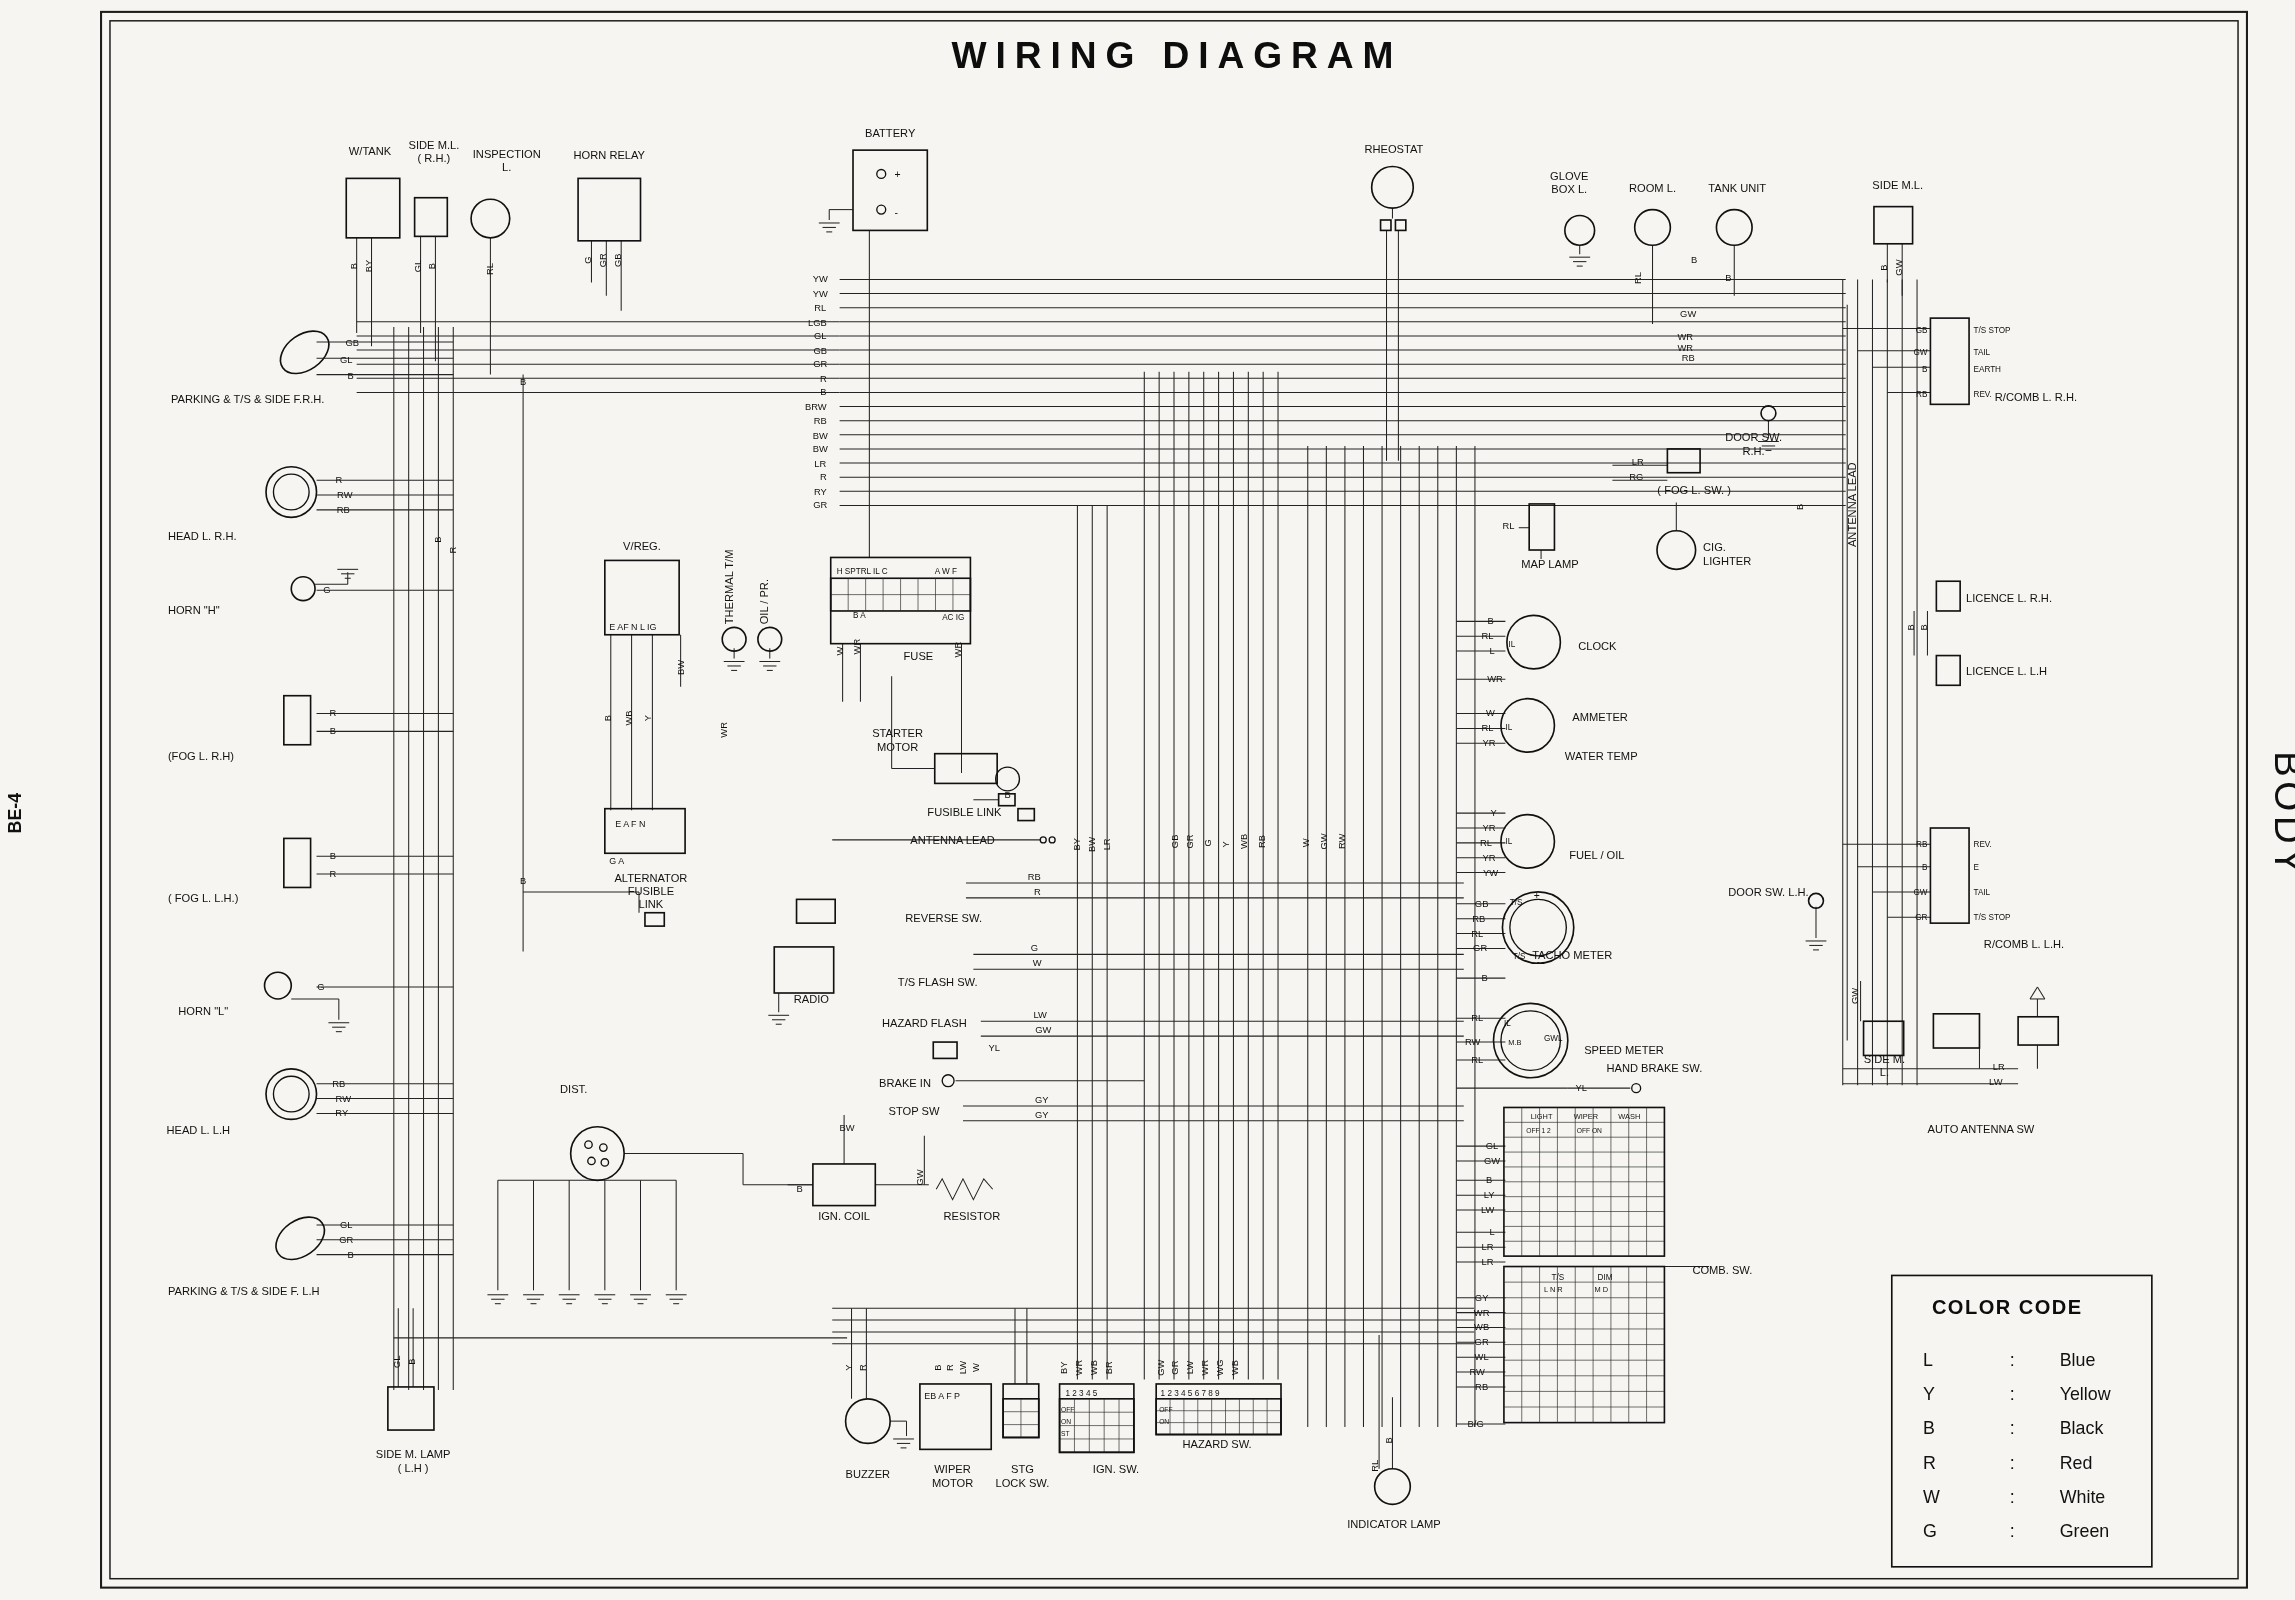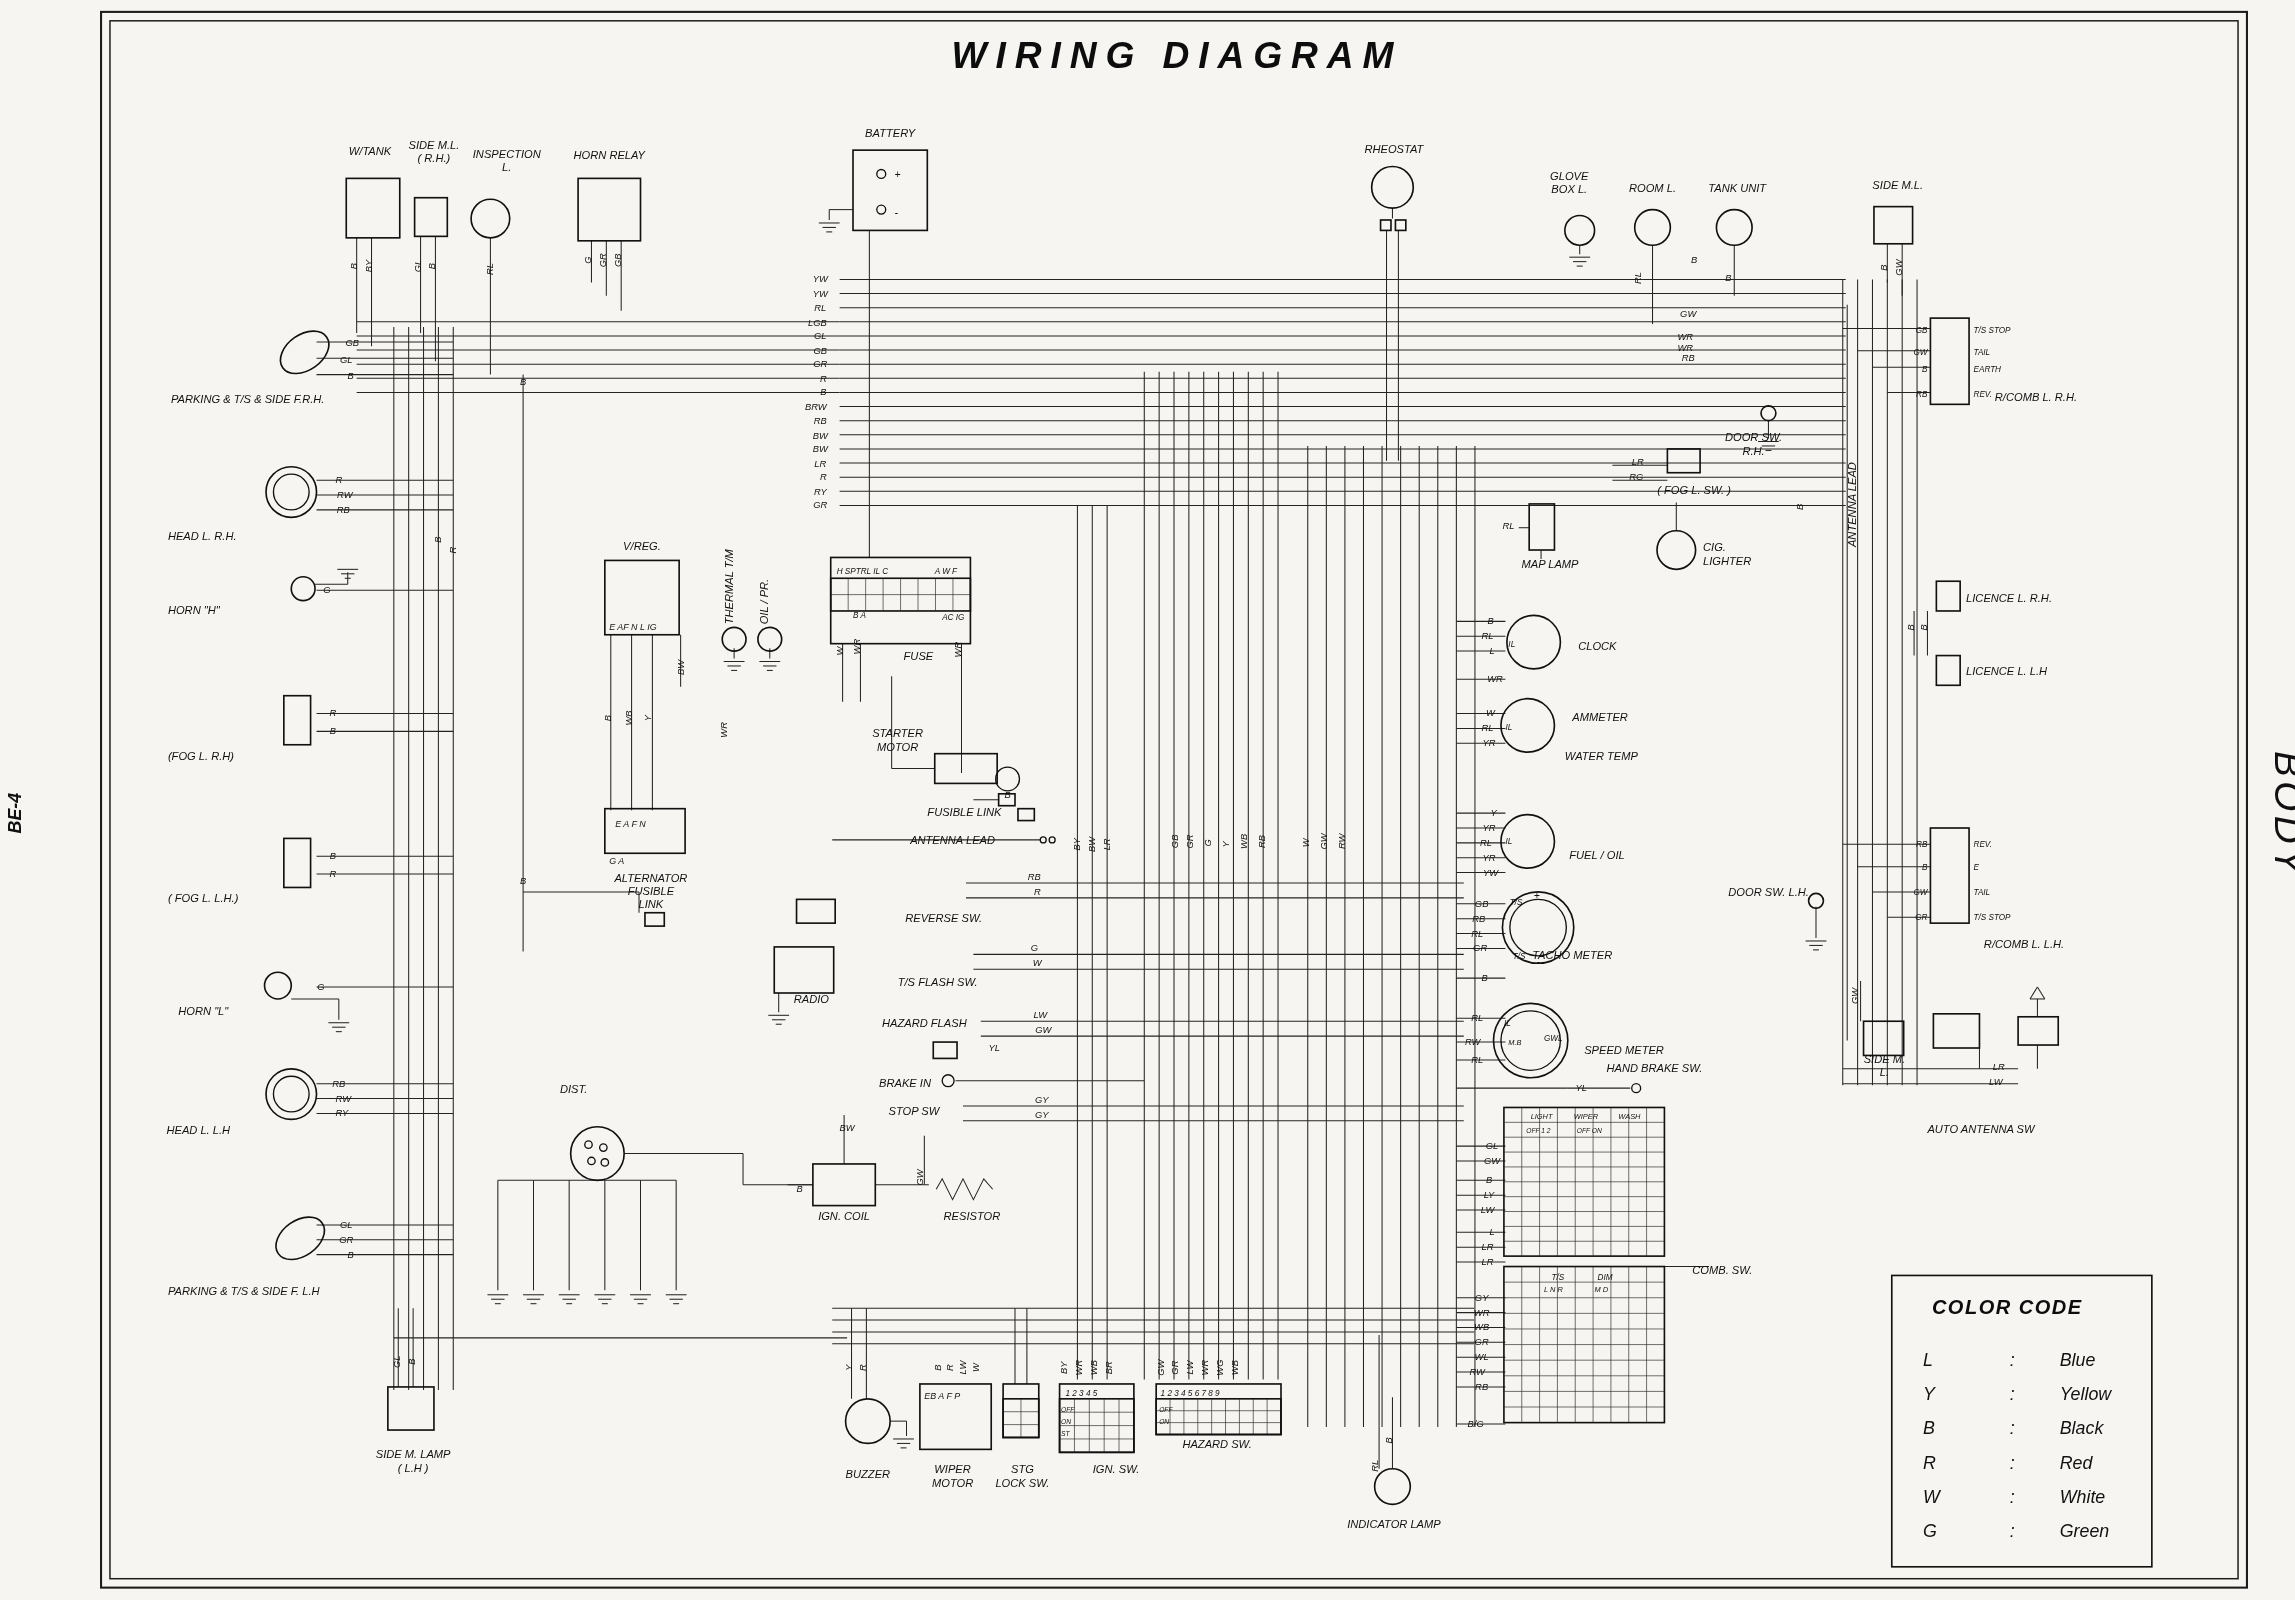--- a/index.html
+++ b/index.html
@@ -1,21 +1,21 @@
 <!DOCTYPE html>
 <html style="font-size:14.7px"><head>
 <meta charset="utf-8">
 <style>
   html,body{margin:0;padding:0;}
   body{
     width:2296px;height:1601px;overflow:hidden;
     background:#f6f5f1;
     font-family:"Liberation Sans",sans-serif;
   }
-  .page{position:relative;width:2296px;height:1601px;font-style:italic;}
+  .page{position:relative;width:2296px;height:1601px;}
   svg{display:block;}
   .frame{fill:none;stroke:#1c1c1c;stroke-width:1.4;}
   .frame-in{fill:none;stroke:#1c1c1c;stroke-width:1;}
   .wire{stroke:#242424;stroke-width:0.7;fill:none;}
   .comp{stroke:#111;stroke-width:1.1;fill:none;}
   .dot{stroke:#111;stroke-width:0.9;fill:none;}
   .gridln{stroke:#2a2a2a;stroke-width:0.45;fill:none;}
   .title{font-family:"Liberation Sans",sans-serif;font-size:25px;font-weight:bold;letter-spacing:6px;fill:#0d0d0d;}
   .side-label{font-family:"Liberation Sans",sans-serif;font-size:26px;letter-spacing:3px;fill:#111;}
   .page-code{font-family:"Liberation Sans",sans-serif;font-size:12px;font-weight:bold;fill:#111;}

